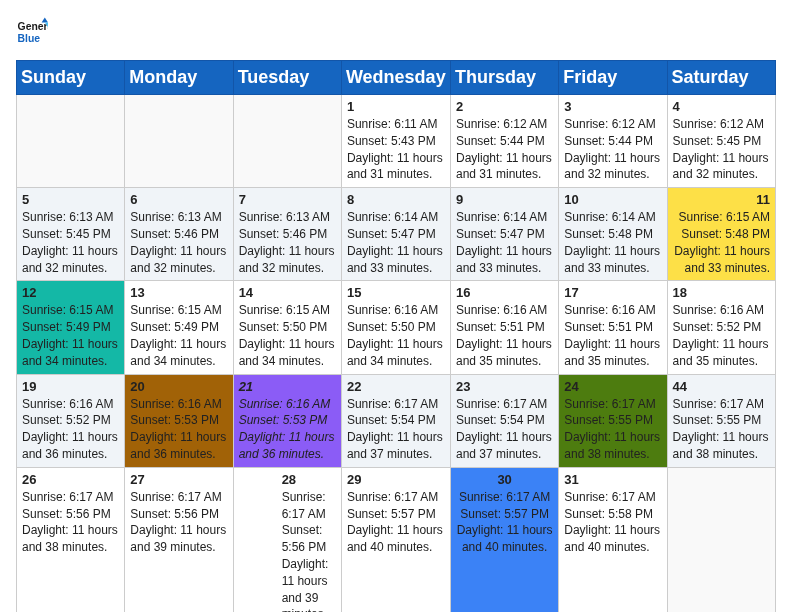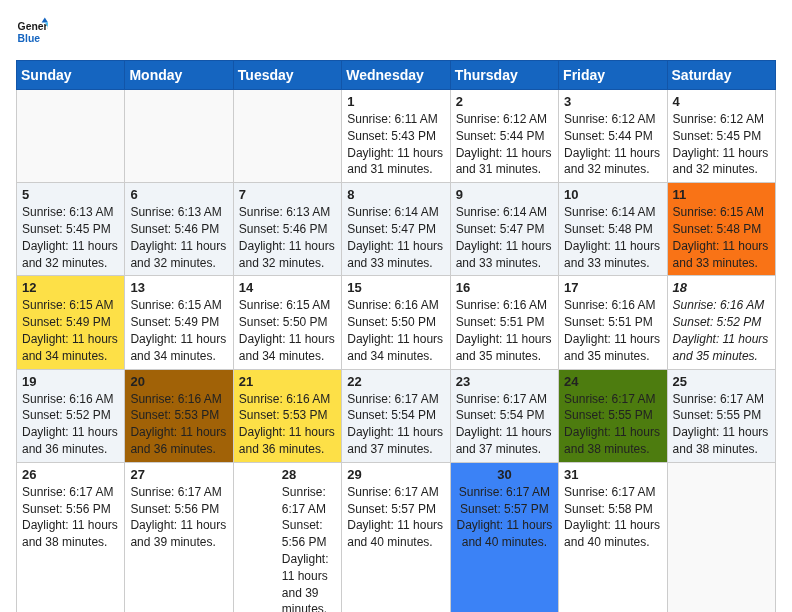--- a/index.html
+++ b/index.html
@@ -39,21 +39,21 @@
       color: #444;
     }
     .calendar {
       width: 100%;
       border-collapse: collapse;
       border: 1px solid #ccc;
     }
     .calendar th {
       background-color: #1565c0;
       color: #fff;
-      font-size: 14px;
+      font-size: 18px;
       font-weight: bold;
       padding: 6px 4px;
       text-align: left;
       border: 1px solid #1255a8;
     }
     .calendar td {
       vertical-align: top;
       border: 1px solid #ccc;
       padding: 4px 5px;
       width: 108px;
@@ -192,31 +192,31 @@
         </div>
         </td>
         <td style="background: rgb(240, 244, 248);">
           <span class="day-number">10</span>
         <div class="cell-content">
           <span>Sunrise: 6:14 AM</span><br>
           <span>Sunset: 5:48 PM</span><br>
           <span>Daylight: 11 hours and 33 minutes.</span>
         </div>
         </td>
-        <td style="background: #f97316;">
+        <td style="background: #fde047; text-align: right;">
           <span class="day-number">11</span>
         <div class="cell-content">
           <span>Sunrise: 6:15 AM</span><br>
           <span>Sunset: 5:48 PM</span><br>
           <span>Daylight: 11 hours and 33 minutes.</span>
         </div>
         </td>
       </tr>
       <tr>
-        <td style="background: #fde047;">
+        <td style="background: #14b8a6;">
           <span class="day-number">12</span>
         <div class="cell-content">
           <span>Sunrise: 6:15 AM</span><br>
           <span>Sunset: 5:49 PM</span><br>
           <span>Daylight: 11 hours and 34 minutes.</span>
         </div>
         </td>
         <td style="background: rgb(255, 255, 255);">
           <span class="day-number">13</span>
         <div class="cell-content">
@@ -250,21 +250,21 @@
         </div>
         </td>
         <td style="background: rgb(255, 255, 255);">
           <span class="day-number">17</span>
         <div class="cell-content">
           <span>Sunrise: 6:16 AM</span><br>
           <span>Sunset: 5:51 PM</span><br>
           <span>Daylight: 11 hours and 35 minutes.</span>
         </div>
         </td>
-        <td style="background: rgb(255, 255, 255); font-style: italic;">
+        <td style="background: rgb(255, 255, 255);">
           <span class="day-number">18</span>
         <div class="cell-content">
           <span>Sunrise: 6:16 AM</span><br>
           <span>Sunset: 5:52 PM</span><br>
           <span>Daylight: 11 hours and 35 minutes.</span>
         </div>
         </td>
       </tr>
       <tr>
         <td style="background: rgb(240, 244, 248);">
@@ -276,21 +276,21 @@
         </div>
         </td>
         <td style="background: #a16207;">
           <span class="day-number">20</span>
         <div class="cell-content">
           <span>Sunrise: 6:16 AM</span><br>
           <span>Sunset: 5:53 PM</span><br>
           <span>Daylight: 11 hours and 36 minutes.</span>
         </div>
         </td>
-        <td style="background: #fde047;">
+        <td style="background: #8b5cf6; font-style: italic;">
           <span class="day-number">21</span>
         <div class="cell-content">
           <span>Sunrise: 6:16 AM</span><br>
           <span>Sunset: 5:53 PM</span><br>
           <span>Daylight: 11 hours and 36 minutes.</span>
         </div>
         </td>
         <td style="background: rgb(240, 244, 248);">
           <span class="day-number">22</span>
         <div class="cell-content">
@@ -309,21 +309,21 @@
         </td>
         <td style="background: #4d7c0f;">
           <span class="day-number">24</span>
         <div class="cell-content">
           <span>Sunrise: 6:17 AM</span><br>
           <span>Sunset: 5:55 PM</span><br>
           <span>Daylight: 11 hours and 38 minutes.</span>
         </div>
         </td>
         <td style="background: rgb(240, 244, 248);">
-          <span class="day-number">25</span>
+          <span class="day-number">44</span>
         <div class="cell-content">
           <span>Sunrise: 6:17 AM</span><br>
           <span>Sunset: 5:55 PM</span><br>
           <span>Daylight: 11 hours and 38 minutes.</span>
         </div>
         </td>
       </tr>
       <tr>
         <td style="background: rgb(255, 255, 255);">
           <span class="day-number">26</span>

